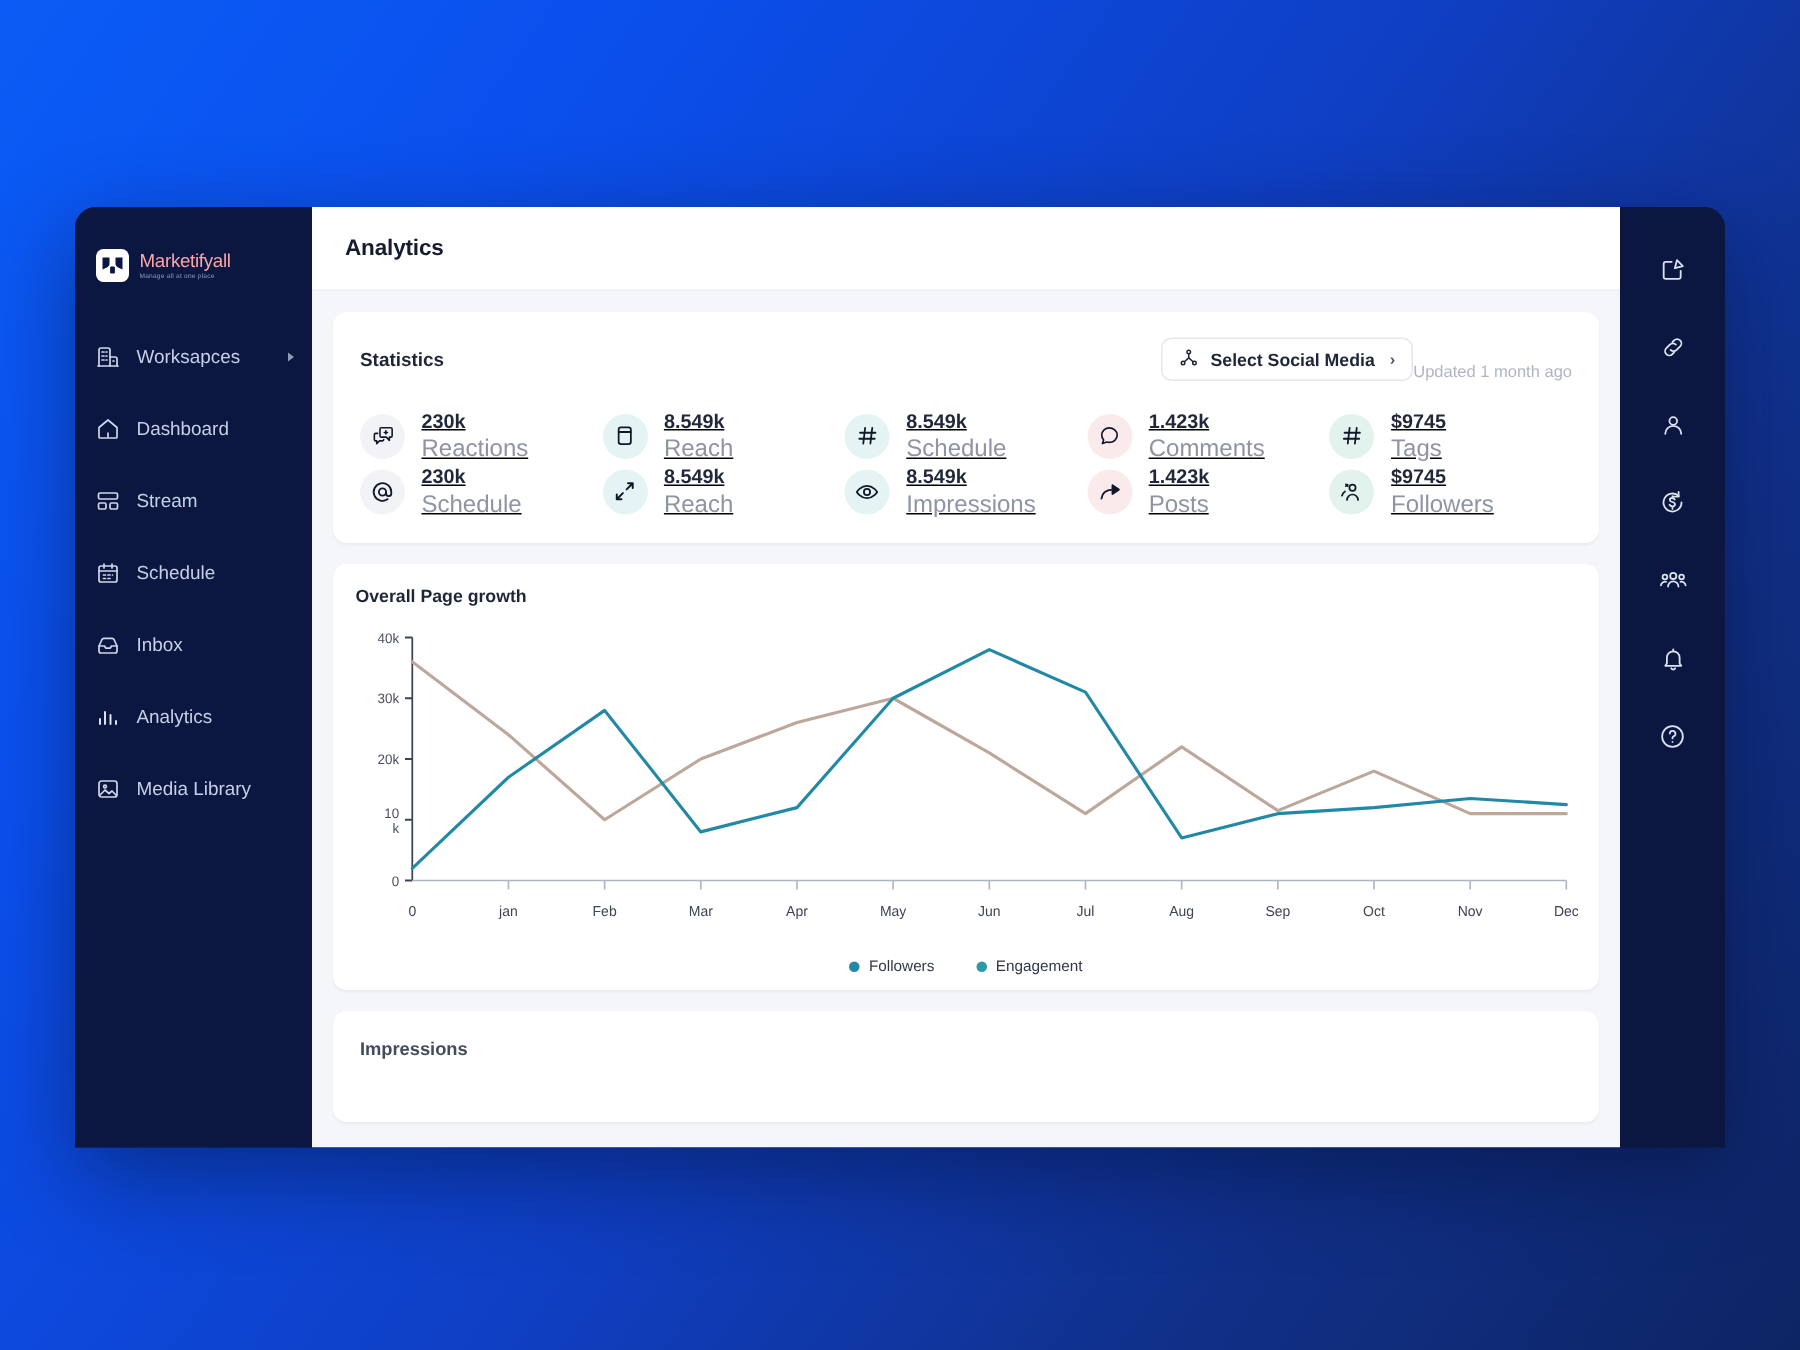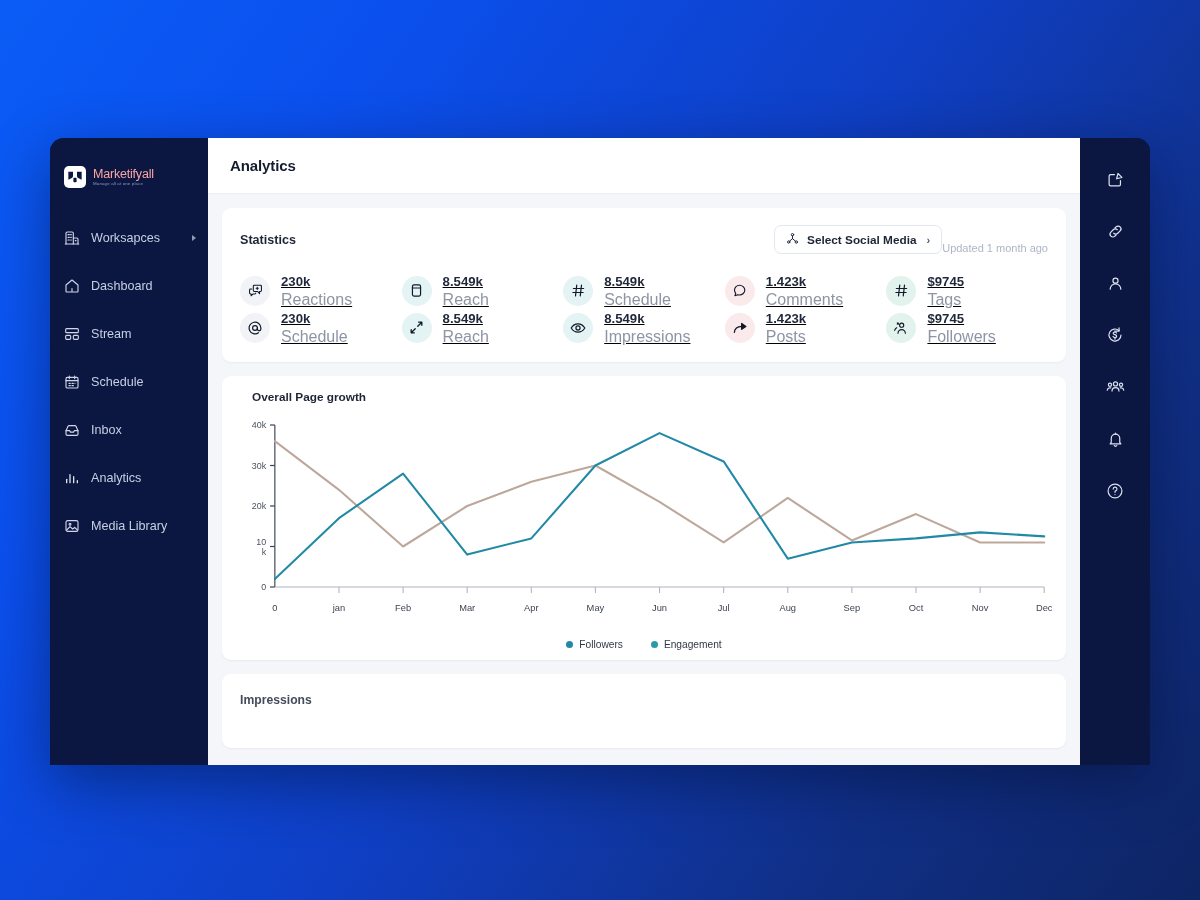--- a/index.html
+++ b/index.html
@@ -108,21 +108,21 @@
   .stat-ico {
     width: 30px; height: 30px; border-radius: 50%;
     display: flex; align-items: center; justify-content: center;
     flex: 0 0 30px;
   }
   .stat-ico svg { display: block; }
   .stat-val { font-size: 13.2px; font-weight: 600; color: #1f2739; line-height: 1.18; }
   .stat-lab { font-size: 16px; color: #8e94a4; margin-top: 1px; }
   
   #chart-card { margin-top: 14px; padding: 14px 14px 10px 14px; }
-  .chart-title { font-size: 11.8px; font-weight: 700; color: #1d2536; margin-left: 16px; }
+  .chart-title { font-size: 11.8px; font-weight: 700; color: #1d2536; margin-left: 1px; }
   #chart-area { position: relative; height: 222px; margin-top: 11px; }
   #chart-svg { display: block; width: 100%; height: 100%; }
   .legend { display: flex; justify-content: center; gap: 28px; margin-top: 2px; }
   .legend-item { display: flex; align-items: center; gap: 6px; font-size: 10.2px; color: #303847; }
   .legend-dot { width: 7px; height: 7px; border-radius: 50%; display: block; }
   
   #impressions-card { margin-top: 14px; padding: 16px 18px 40px 18px; }
   .impr-title { font-size: 12.2px; font-weight: 700; color: #444b5c; }
   
   #right-rail {

